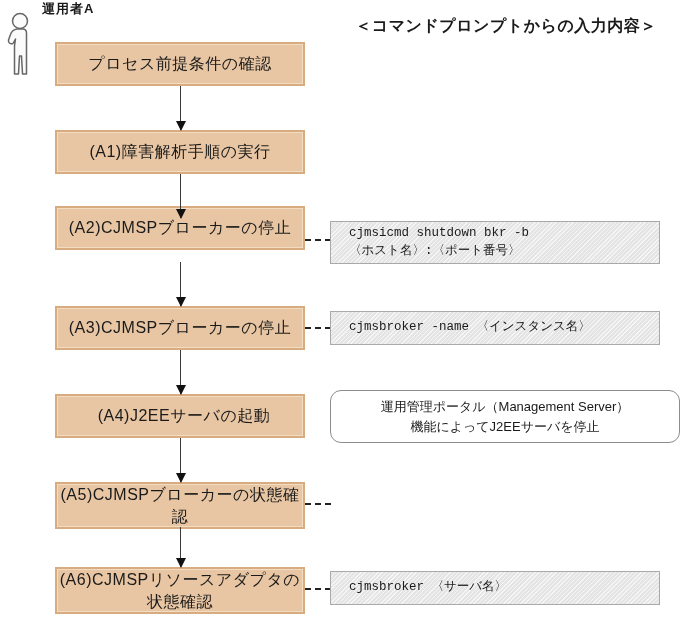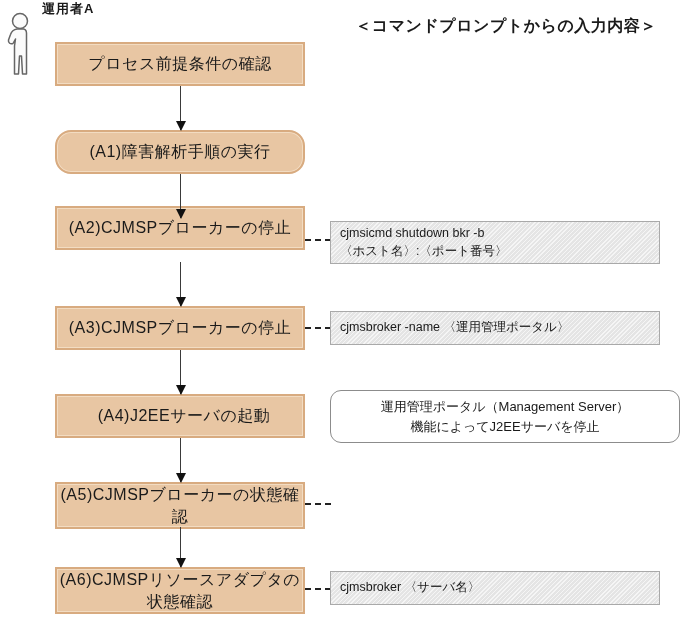--- a/index.html
+++ b/index.html
@@ -26,22 +26,22 @@
     border-left:5px solid transparent;border-right:5px solid transparent;border-top:10px solid #111;}
 
   
   .dash{position:absolute;left:305px;width:26px;height:0;border-top:2px dashed #222;}
 
   
   .cmd{position:absolute;left:330px;width:330px;box-sizing:border-box;
     background-color:#e9e9e9;
     background-image:repeating-linear-gradient(135deg,rgba(255,255,255,0.55) 0 1px,rgba(0,0,0,0.02) 1px 3px);
     border:1px solid #a9a9a9;
-    display:flex;align-items:center;padding:3px 9px;
-    font-family:Liberation Sans, sans-serif;
+    display:flex;align-items:center;padding:3px 18px;
+    font-family:Liberation Mono, monospace;
     font-size:12.5px;line-height:1.4;white-space:pre-line;}
 
   
   .note-rounded{position:absolute;left:330px;width:350px;box-sizing:border-box;
     background:#ffffff;border:1px solid #8c8c8c;border-radius:11px;
     display:flex;align-items:center;justify-content:center;text-align:center;
     font-size:13px;line-height:1.5;white-space:pre-line;padding:2px 6px;}
 </style>
 </head>
 <body>
@@ -52,21 +52,21 @@
     <svg width="36" height="66" viewBox="0 0 36 66">
       <circle cx="16" cy="9" r="7.5" fill="#fbfbfb" stroke="#666" stroke-width="1.5"></circle>
       <path d="M13 17 C 9.5 17.5 7.5 19.5 6.5 22.5 L 4.5 28 C 4 31 6.5 32.5 9 31.5 L 11.5 27 L 10.5 34 L 10.5 62 L 14.5 62 L 15.5 44 L 17.5 44 L 18.5 62 L 22.5 62 L 22.5 21 C 22.5 18 20.5 16.8 17.5 16.8 Z" fill="#fbfbfb" stroke="#666" stroke-width="1.5" stroke-linejoin="round"></path>
     </svg>
   </div>
   <div class="operator-label">運用者A</div>
 
   <div class="right-title">＜コマンドプロンプトからの入力内容＞</div>
 
   <div class="step" style="top:42px;">プロセス前提条件の確認</div>
-  <div class="step" style="top:130px;border-radius:16px;">(A1)障害解析手順の実行</div>
+  <div class="step" style="top:130px;">(A1)障害解析手順の実行</div>
   <div class="step" style="top:206px;">(A2)CJMSPブローカーの停止</div>
   <div class="step" style="top:306px;">(A3)CJMSPブローカーの停止</div>
   <div class="step" style="top:394px;padding-left:8px;">(A4)J2EEサーバの起動</div>
   <div class="step" style="top:482px;">(A5)CJMSPブローカーの状態確認</div>
   <div class="step" style="top:567px;min-height:45px;">(A6)CJMSPリソースアダプタの
 状態確認</div>
 
   <div class="arrow" style="top:86px;height:44px;"></div>
   <div class="arrow" style="top:174px;height:44px;"></div>
   <div class="arrow" style="top:262px;height:44px;"></div>
@@ -74,18 +74,18 @@
   <div class="arrow" style="top:438px;height:44px;"></div>
   <div class="arrow" style="top:527px;height:40px;"></div>
 
   <div class="dash" style="top:239px;"></div>
   <div class="dash" style="top:327px;"></div>
   <div class="dash" style="top:503px;"></div>
   <div class="dash" style="top:588px;"></div>
 
   <div class="cmd" style="top:221px;min-height:40px;">cjmsicmd shutdown bkr -b
 〈ホスト名〉:〈ポート番号〉</div>
-  <div class="cmd" style="top:311px;min-height:34px;">cjmsbroker -name 〈運用管理ポータル〉</div>
+  <div class="cmd" style="top:311px;min-height:34px;">cjmsbroker -name 〈インスタンス名〉</div>
   <div class="note-rounded" style="top:390px;height:53px;">運用管理ポータル（Management Server）
 機能によってJ2EEサーバを停止</div>
   <div class="cmd" style="top:571px;min-height:34px;">cjmsbroker 〈サーバ名〉</div>
 
 </div>
 
 </body></html>

